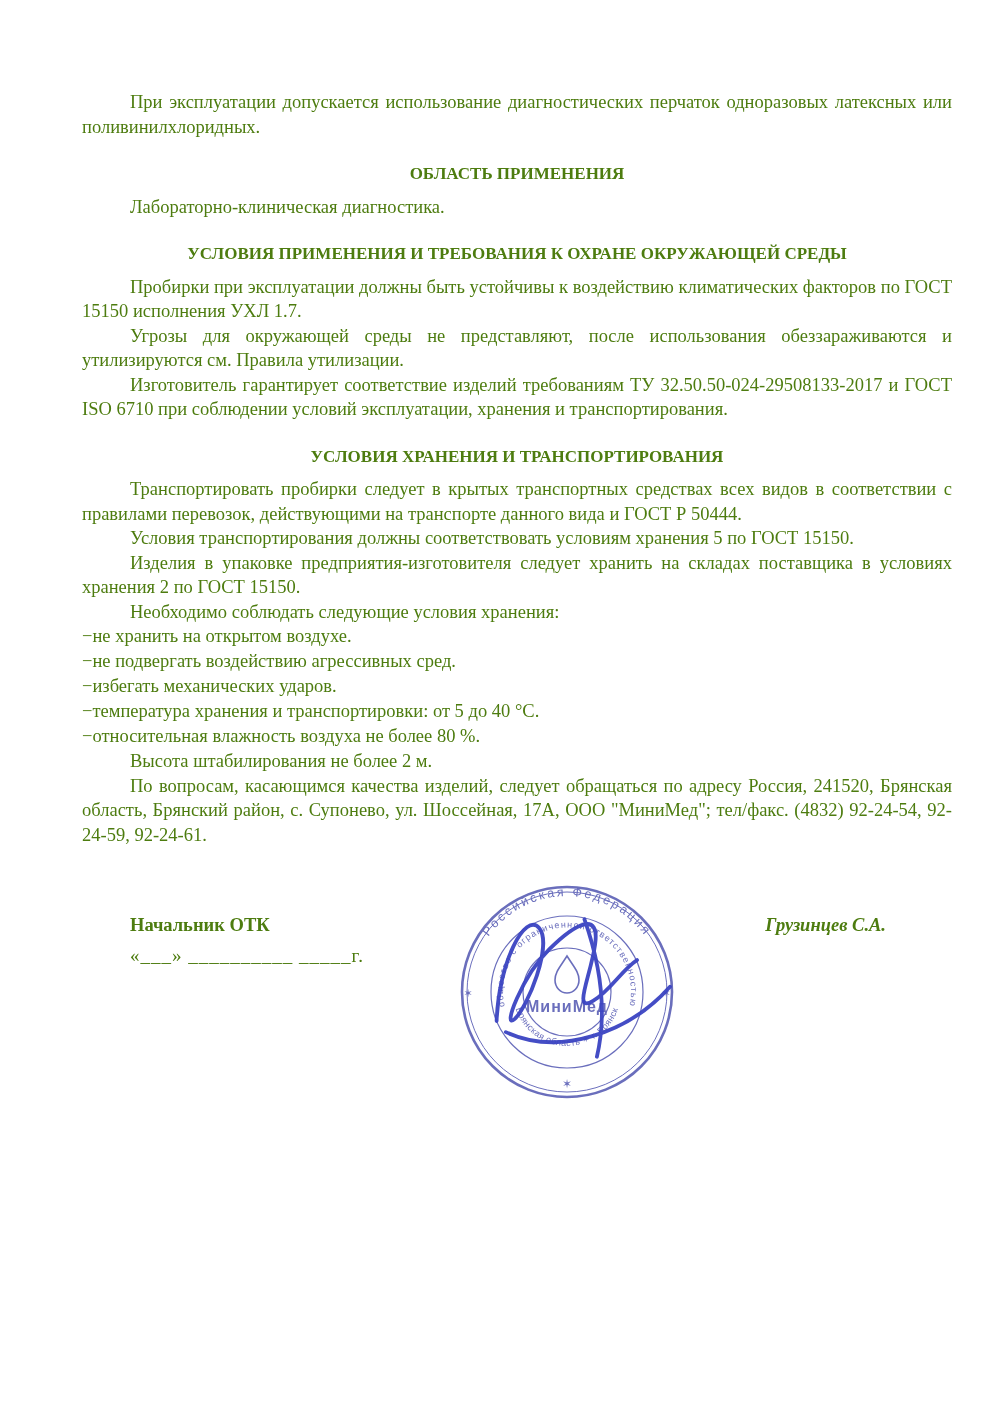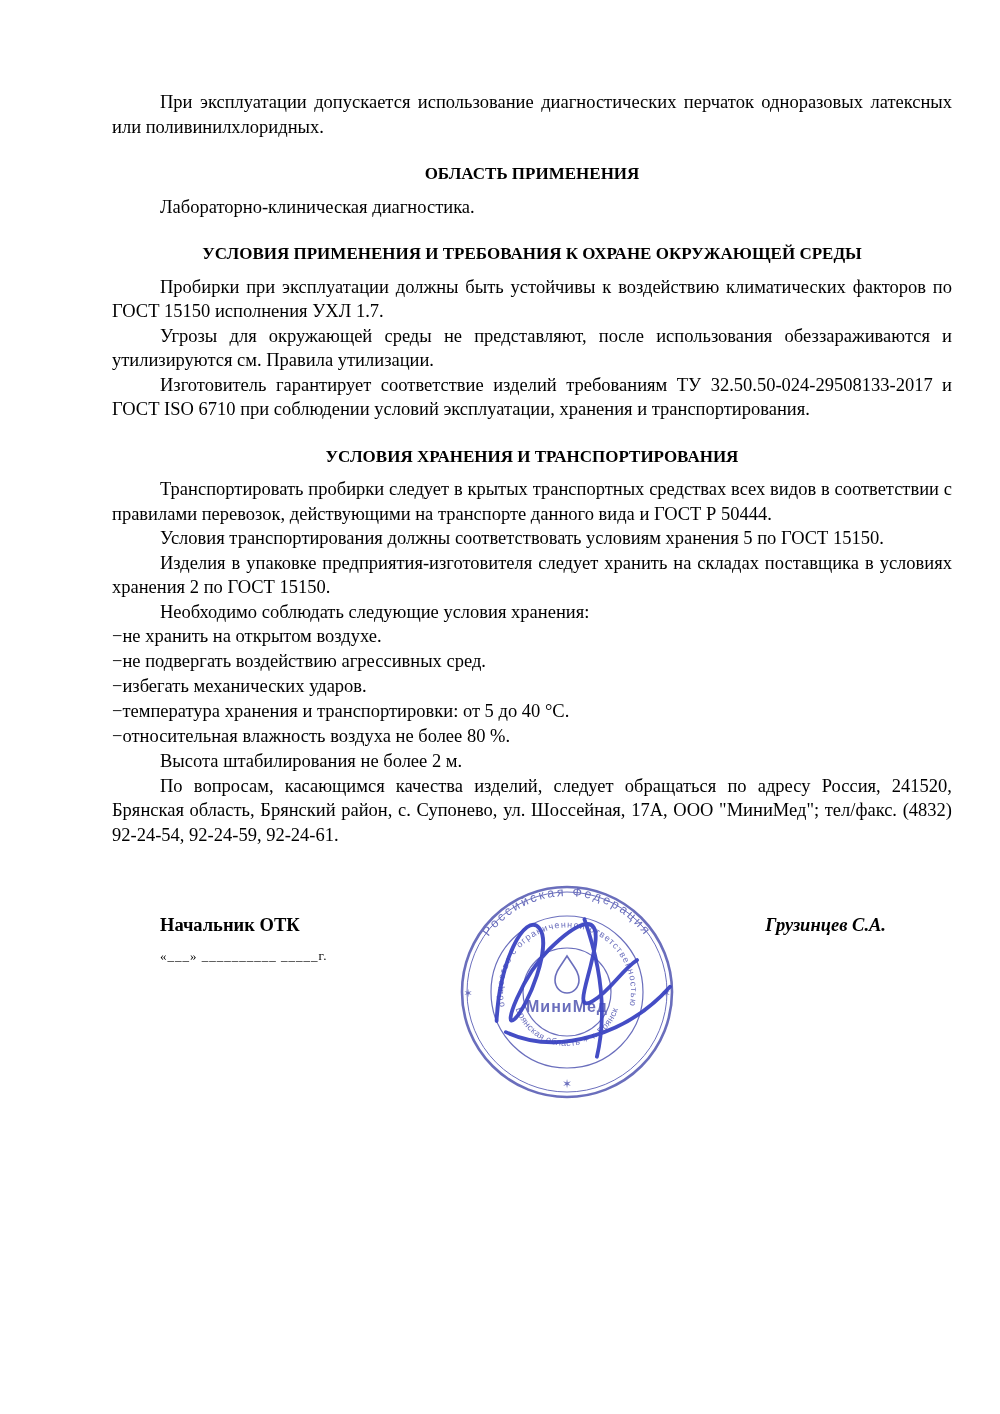--- a/index.html
+++ b/index.html
@@ -1,41 +1,41 @@
 <!DOCTYPE html>
 <html><head>
 <meta charset="utf-8">
 <style>
   * { box-sizing: border-box; }
   html, body { margin: 0; padding: 0; background: #ffffff; }
   .sheet {
     width: 1000px; height: 1414px; position: relative; overflow: hidden;
-    background: #ffffff; color: #000000;
+    background: #ffffff; color: #4d7c0f;
     font-family: "Liberation Serif", serif;
-    padding: 90px 48px 40px 112px;
+    padding: 90px 48px 40px 82px;
   }
   .para {
     margin: 0; text-align: justify;
     font-size: 18.5px; line-height: 24.5px;
   }
   .indent { text-indent: 48px; }
   .heading {
     text-align: center; font-weight: bold;
     font-size: 17px; line-height: 24.5px;
     margin: 23px 0 8px 0;
   }
   .list-item { margin: 0; font-size: 18.5px; line-height: 25px; text-align: left; }
   .sig-row {
     margin-top: 66px; display: flex; justify-content: space-between;
     position: relative; z-index: 3;
   }
   .sig-left { margin-left: 48px; }
   .sig-right { margin-right: 66px; font-style: italic; }
   .sig-title { font-weight: bold; font-size: 18.5px; line-height: 24.5px; margin: 0; }
-  .sig-date { font-size: 13px; line-height: 24.5px; margin: 6px 0 0 0; letter-spacing: 1px; }
+  .sig-date { font-size: 19px; line-height: 24.5px; margin: 6px 0 0 0; letter-spacing: 1px; }
   .stamp-wrap {
     position: absolute; left: 435px; top: 860px;
     width: 265px; height: 265px; z-index: 2;
   }
   .stamp-svg { position: absolute; left: 0; top: 0; opacity: 0.82; }
   .sign-svg { position: absolute; left: 6px; top: 2px; transform: rotate(-6deg); opacity: 0.95; }
   .stamp-text { font-family: "Liberation Sans", sans-serif; }
 </style>
 </head>
 <body>

